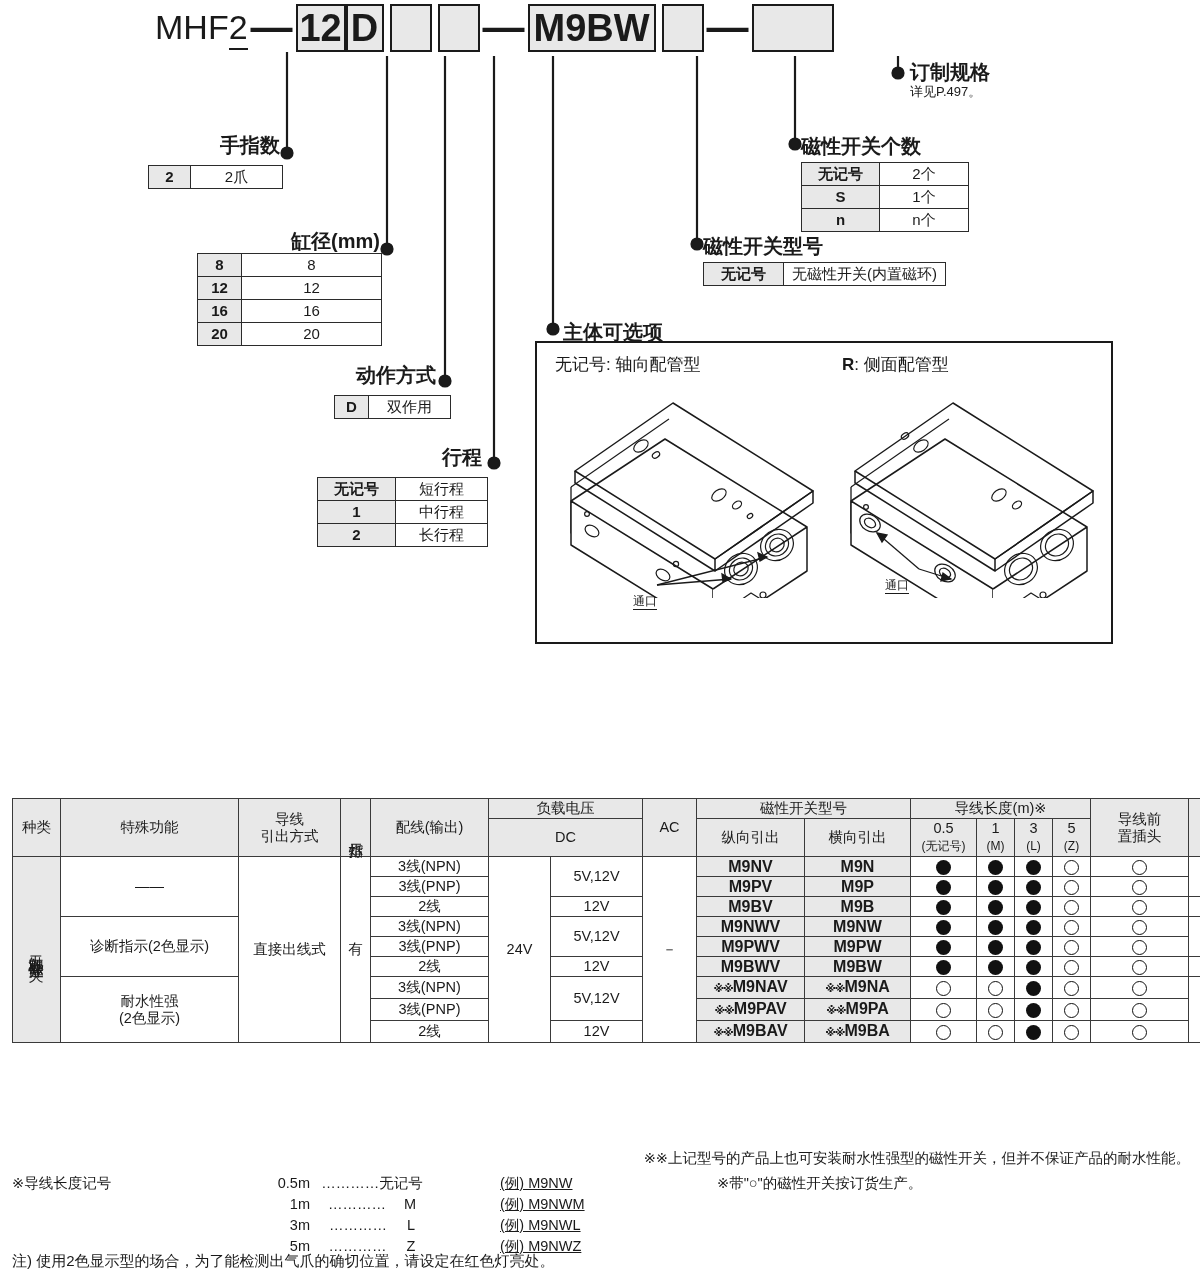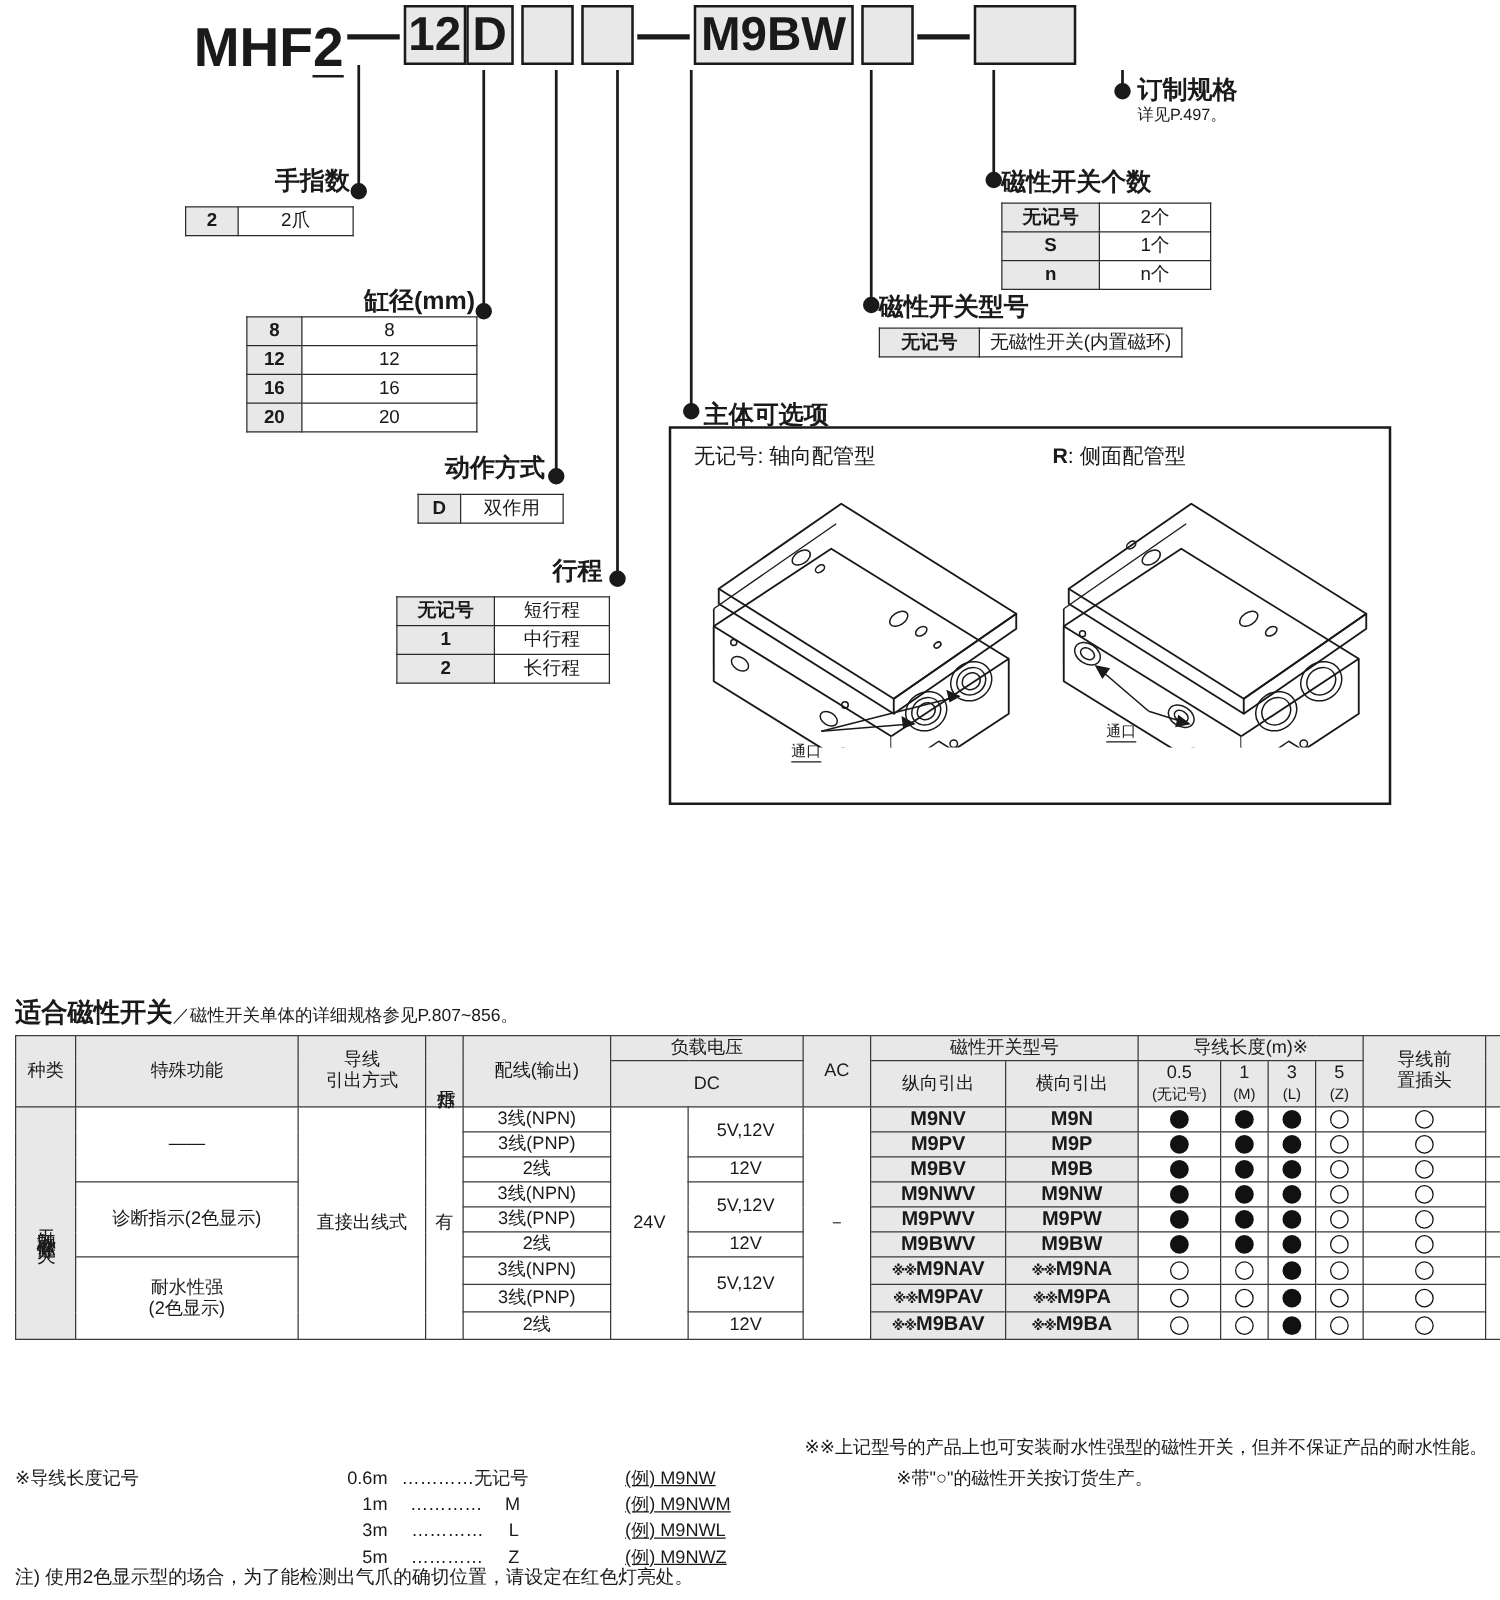--- a/index.html
+++ b/index.html
@@ -12,22 +12,22 @@
     position:relative;
     overflow:hidden;
   }
 
   
   #model-code {
     position:absolute; left:0; top:0; width:1200px; height:60px;
   }
   .mc-row { position:absolute; left:155px; top:4px; display:flex; align-items:flex-start; }
   .mc-text {
-    font-size:44px; font-weight:bold; letter-spacing:0px;
-    line-height:46px; height:46px;margin-top:12px;
+    font-size:34px; font-weight:normal; letter-spacing:0px;
+    line-height:46px; height:46px;
   }
   .mc-u { border-bottom:2.5px solid #1a1a1a; padding-bottom:1px; }
   .mc-dash {
     font-size:42px; font-weight:bold; line-height:46px; height:46px;
     padding:0 3px;
   }
   .mc-box {
     border:2.5px solid #1a1a1a; background:#e8e8e8;
     height:48px; display:flex; align-items:center; justify-content:center;
     font-size:38px; font-weight:bold; line-height:1;
@@ -374,23 +374,20 @@
       <path d="M94,186 L126,196" fill="none"></path>
       <polygon points="126,196 118,190 116,198"></polygon>
     </g>
   </svg>
   <div class="port-label" style="left:348px; top:234px;">
     <span class="port-ul">通口</span>
   </div>
 </div>
 
 <div id="switch-section">
-  <div id="sw-heading">
-    <span>适合磁性开关</span><span class="sub">／磁性开关单体的详细规格参见P.807~856。</span>
-  </div>
 
   <table class="sw">
     <colgroup>
       <col style="width:48px">
         <col style="width:178px">
         <col style="width:102px">
       <col style="width:30px">
         <col style="width:118px">
         <col style="width:62px">
       <col style="width:92px">
@@ -542,21 +539,21 @@
         </tr>
       </tbody>
   </table>
 </div>
 
 <div id="footnotes">
   <div class="fn-line">※※上记型号的产品上也可安装耐水性强型的磁性开关，但并不保证产品的耐水性能。</div>
   <div id="wire-legend">
     <div class="lbl">※导线长度记号</div>
     <div class="col-a">
-      <div class="wl-row">0.6m</div>
+      <div class="wl-row">0.5m</div>
       <div class="wl-row">1m</div>
       <div class="wl-row">3m</div>
       <div class="wl-row">5m</div>
     </div>
     <div class="col-b">
       <div class="wl-row"><span>…………</span><span>无记号</span></div>
       <div class="wl-row"><span>…………</span><span style="margin-left:18px">M</span></div>
       <div class="wl-row"><span>…………</span><span style="margin-left:20px">L</span></div>
       <div class="wl-row"><span>…………</span><span style="margin-left:20px">Z</span></div>
     </div>

